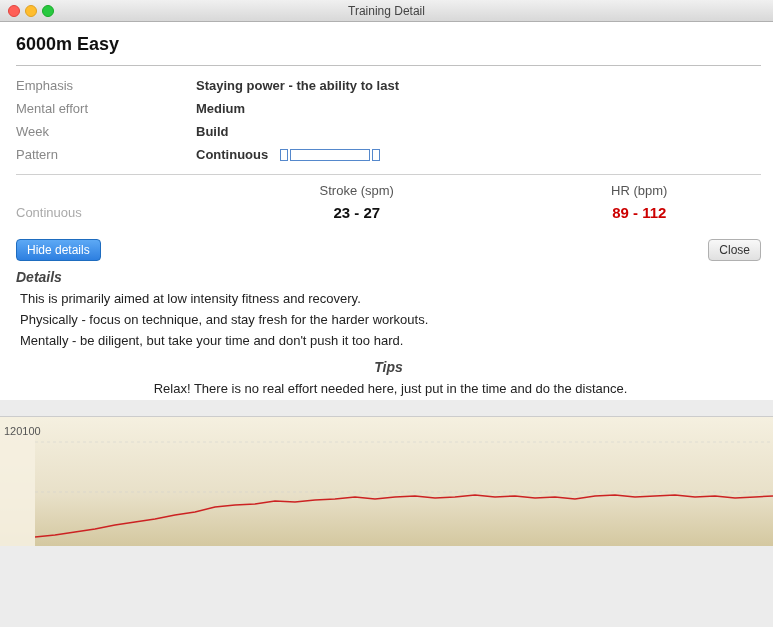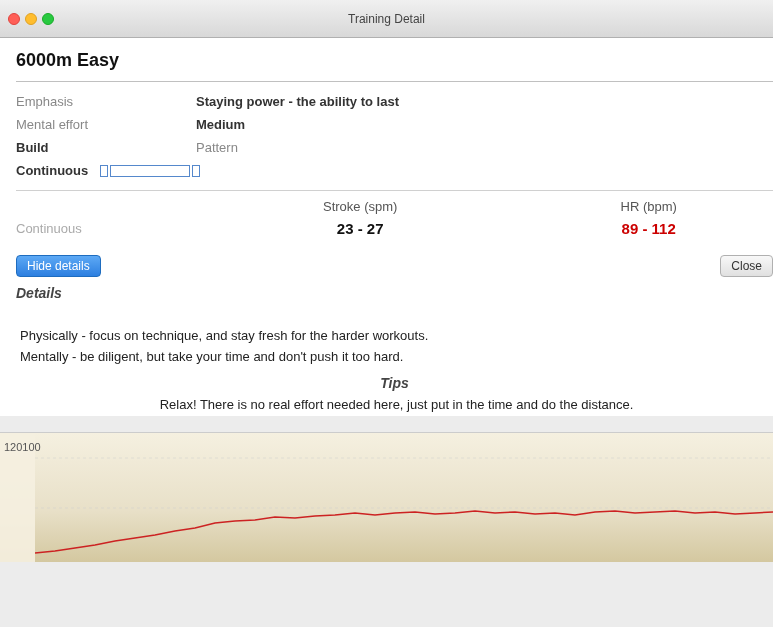--- a/index.html
+++ b/index.html
@@ -8,21 +8,21 @@
       font-size: 13px;
       background: #ececec;
       width: 773px;
       height: 627px;
       overflow: hidden;
       color: #333;
     }
 
     .title-bar {
       background: linear-gradient(to bottom, #f0f0f0, #d8d8d8);
-      height: 38px;
+      height: 22px;
       display: flex;
       align-items: center;
       justify-content: center;
       position: relative;
       border-bottom: 1px solid #b0b0b0;
     }
     .title-bar-text {
       font-size: 12px;
       color: #444;
       font-weight: 500;
@@ -38,21 +38,21 @@
       width: 12px;
       height: 12px;
       border-radius: 50%;
     }
     .tl-red { background: #ff5f57; border: 1px solid #e0443e; }
     .tl-yellow { background: #ffbd2e; border: 1px solid #dfa123; }
     .tl-green { background: #28c940; border: 1px solid #1aab29; }
 
     .content {
       background: #ffffff;
-      padding: 12px 0 0 16px;
+      padding: 12px 12px 0 16px;
     }
 
     .page-title {
       font-size: 18px;
       font-weight: bold;
       color: #111;
       margin-bottom: 10px;
     }
 
     .divider {
@@ -239,20 +239,21 @@
 
   <div class="divider"></div>
 
   <div class="info-grid">
     <span class="info-label">Emphasis</span>
     <span class="info-value">Staying power - the ability to last</span>
 
     <span class="info-label">Mental effort</span>
     <span class="info-value">Medium</span>
 
+    <span class="info-label">Week</span>
     <span class="info-value">Build</span>
 
     <span class="info-label">Pattern</span>
     <div class="pattern-row">
       <span class="info-value">Continuous</span>
       <div class="pattern-diagram">
         <div class="pattern-block small"></div>
         <div class="pattern-block large"></div>
         <div class="pattern-block small2"></div>
       </div>
@@ -283,21 +284,21 @@
   </div>
 
   <div class="buttons-row">
     <button class="hide-details-btn">Hide details</button>
     <button class="close-btn">Close</button>
   </div>
 
   <div class="details-section">
     <div class="section-title">Details</div>
     <div class="section-text">
-      <br>
+      <span>This is primarily aimed at low intensity fitness and recovery.</span><br>
       <span>Physically - focus on technique, and stay fresh for the harder workouts.</span><br>
       <span>Mentally - be diligent, but take your time and don't push it too hard.</span>
     </div>
   </div>
 
   <div class="tips-section">
     <div class="section-title">Tips</div>
     <div class="tips-text">Relax!  There is no real effort needed here, just put in the time and do the distance.</div>
   </div>
 

